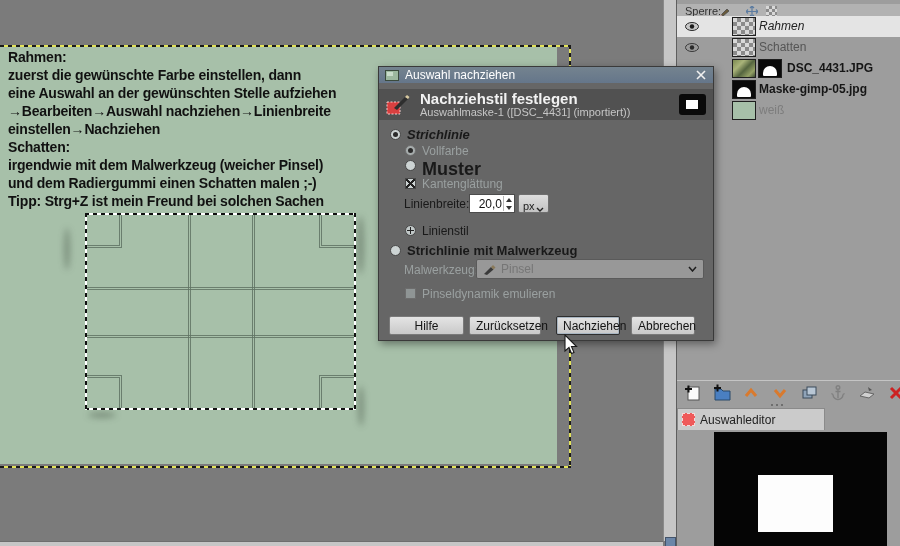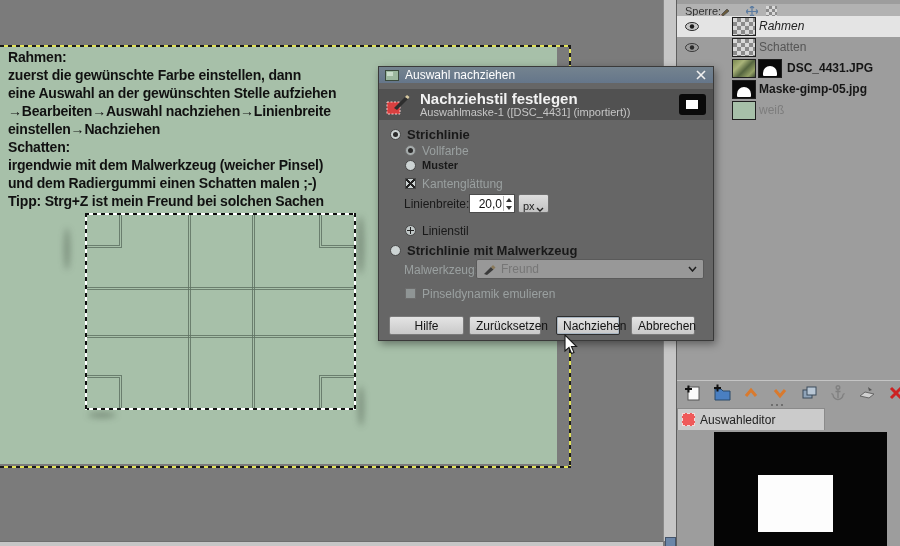--- a/index.html
+++ b/index.html
@@ -250,27 +250,27 @@
       <div>
         <div class="dlg-h-title">Nachziehstil festlegen</div>
         <div class="dlg-h-sub">Auswahlmaske-1 ([DSC_4431] (importiert))</div>
       </div>
       <div class="dlg-thumb">
           <i></i>
         </div>
     </div>
 
     <span class="radio sel" style="left:11px;top:62px;"></span>
-    <span class="lbl bold" style="left:28px;top:60px;">Strichlinie</span>
+    <span class="lbl bold" style="left:28px;top:60px;font-style:italic;">Strichlinie</span>
 
     <span class="radio sel dis" style="left:26px;top:78px;"></span>
     <span class="lbl dis" style="left:43px;top:77px;">Vollfarbe</span>
 
     <span class="radio" style="left:26px;top:93px;"></span>
-    <span class="lbl" style="left:43px;top:92px;font-weight:700;font-size:11px;">Muster</span>
+    <span class="lbl" style="left:43px;top:92px;font-weight:700;font-size:18px;">Muster</span>
 
     <span class="chk checked" style="left:26px;top:111px;"></span>
     <span class="lbl dis" style="left:43px;top:110px;">Kantenglättung</span>
 
     <span class="lbl" style="left:25px;top:130px;">Linienbreite:</span>
     <div class="spin" style="left:90px;top:127px;">
       <span class="spin-val">20,0</span>
       <span class="spin-btns">
           <i class="spin-up"></i>
           <i class="spin-dn"></i>
@@ -288,21 +288,21 @@
 
     <span class="radio" style="left:11px;top:178px;"></span>
     <span class="lbl bold" style="left:28px;top:176px;">Strichlinie mit Malwerkzeug</span>
 
     <span class="lbl dis" style="left:25px;top:196px;">Malwerkzeug:</span>
     <div class="dropdown" style="left:97px;top:192px;width:228px;">
       <svg width="13" height="11">
           <path d="M1,10 L8,3 l2.5,2.5 L4,11 z" fill="#3a3a3a"></path>
           <path d="M8,3 l2,-2 2.5,2.5 -2,2 z" fill="#8a7a5a"></path>
         </svg>
-      <span class="dd-text">Freund</span>
+      <span class="dd-text">Pinsel</span>
       <svg width="9" height="6">
           <polyline points="1,1 4.5,5 8,1" stroke="#1e1e1e" stroke-width="1.5" fill="none"></polyline>
         </svg>
     </div>
 
     <span class="chk dis" style="left:26px;top:221px;"></span>
     <span class="lbl dis" style="left:43px;top:220px;">Pinseldynamik emulieren</span>
 
     <button class="btn" style="left:10px;top:249px;width:75px;">Hilfe</button>
     <button class="btn" style="left:90px;top:249px;width:72px;">Zurücksetzen</button>

